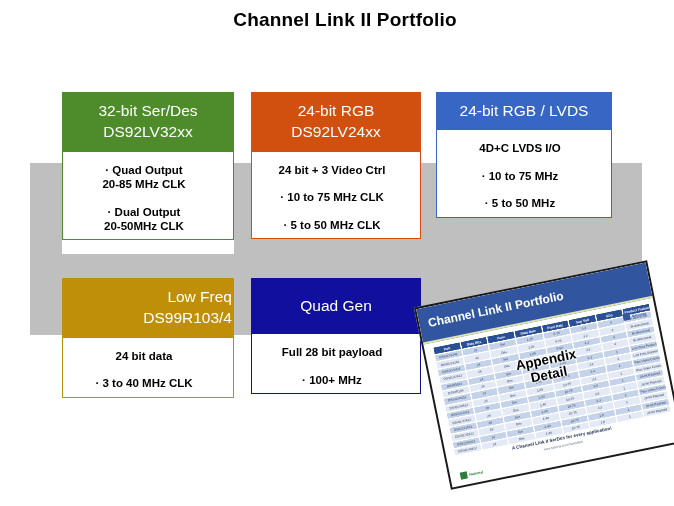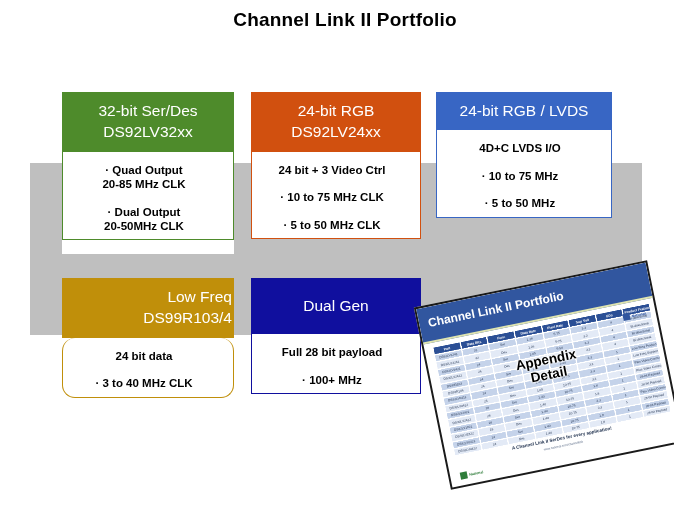--- a/index.html
+++ b/index.html
@@ -93,21 +93,21 @@
   
   .hdr-green  { background: #4e8b2b; }
   .hdr-orange { background: #d1500f; }
   .hdr-blue   { background: #3866c4; }
   .hdr-gold   { background: #c08f0a; text-align: right; }
   .hdr-navy   { background: #100f9e; }
 
   .bd-green  { border-color: #4e8b2b; }
   .bd-orange { border-color: #d1500f; }
   .bd-blue   { border-color: #3866c4; }
-  .bd-gold   { border-color: #c08f0a; border-radius: 13px; }
+  .bd-gold   { border-color: #c08f0a; }
   .bd-navy   { border-color: #100f9e; }
 
   
   #card-nextgen .card-header { padding: 17px 2px 18px 2px; }
 
   
   #appendix-wrap {
     position: absolute;
     left: 422px;
     top: 282px;
@@ -292,21 +292,21 @@
       <span class="hdr-line2">DS99R103/4</span>
     </div>
     <div class="card-body bd-gold">
       <div class="line">24 bit data</div>
       <div class="line">· 3 to 40 MHz CLK</div>
     </div>
   </div>
 
   <div class="card" id="card-nextgen">
     <div class="card-header hdr-navy">
-      <span>Dual Gen</span>
+      <span>Quad Gen</span>
     </div>
     <div class="card-body bd-navy">
       <div class="line">Full 28 bit payload</div>
       <div class="line">· 100+ MHz</div>
     </div>
   </div>
 
   <div id="appendix-wrap">
     <div id="appendix-slide">
       <div id="appendix-banner">

